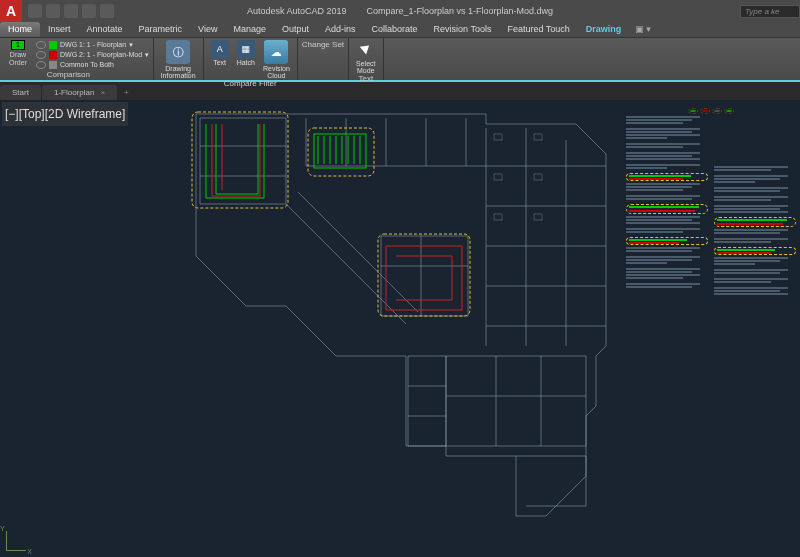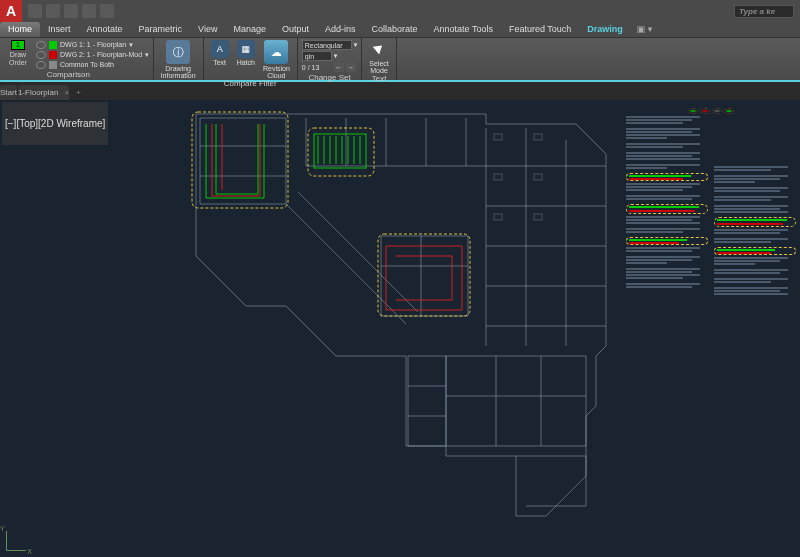--- a/index.html
+++ b/index.html
@@ -4,21 +4,21 @@
 <style>
   * { box-sizing: border-box; margin: 0; padding: 0; font-family: "Segoe UI", Arial, sans-serif; }
   body { width: 800px; height: 557px; background: #1a2330; overflow: hidden; position: relative; }
   
   
   .titlebar { height: 22px; background: #4a4a4a; display: flex; align-items: center; font-size: 9px; color: #ccc; position: relative; }
   .app-logo { width: 22px; height: 22px; background: #c02828; color: #fff; font-weight: bold; font-size: 14px; display: flex; align-items: center; justify-content: center; }
   .qat { display: flex; gap: 4px; padding: 0 6px; }
   .qat-btn { width: 14px; height: 14px; background: #5a5a5a; border-radius: 2px; }
   .title-center { position: absolute; left: 50%; transform: translateX(-50%); display: flex; gap: 20px; }
-  .title-right { position: absolute; right: 6px; display: flex; gap: 4px; align-items: flex-end; font-weight: bold; }
+  .title-right { position: absolute; right: 0; display: flex; gap: 4px; align-items: flex-end; }
   .search-box { background: #2a2a2a; border: 1px solid #555; padding: 1px 4px; font-size: 8px; color: #888; font-style: italic; width: 60px; }
   
   
   .menubar { height: 16px; background: #4a4a4a; display: flex; font-size: 9px; color: #ddd; border-bottom: 1px solid #333; }
   .menu-tab { padding: 2px 8px; cursor: pointer; }
   .menu-tab.active { background: linear-gradient(#7a7a7a,#5a5a5a); color: #fff; border-radius: 3px 3px 0 0; }
   .menu-tab.compare { color: #5ad0e0; font-weight: bold; }
   .menu-extra { padding: 2px 6px; color: #aaa; }
   
   
@@ -48,28 +48,28 @@
   .changeset-ctrl { font-size: 7px; color: #ddd; }
   .cs-row { display: flex; align-items: center; gap: 2px; margin-bottom: 1px; }
   .cs-input { background: #333; border: 1px solid #666; color: #ddd; font-size: 7px; width: 50px; height: 10px; padding: 0 2px; }
   .cs-nav { width: 10px; height: 10px; background: #555; border-radius: 2px; font-size: 7px; text-align: center; line-height: 10px; cursor: pointer; }
   
   .cursor-ic { width: 16px; height: 20px; position: relative; }
   .cursor-ic::before { content: ""; position: absolute; border-left: 8px solid #fff; border-top: 5px solid transparent; border-bottom: 5px solid transparent; transform: rotate(-40deg); top: 3px; left: 4px; }
   
   
   .doctabs { height: 18px; background: #2a2a2a; display: flex; align-items: flex-end; font-size: 8px; }
-  .doctab { padding: 3px 0; background: #3a3a3a; color: #bbb; margin-right: 1px; border-radius: 3px 3px 0 0; cursor: pointer; position: relative; }
+  .doctab { padding: 3px 12px; background: #3a3a3a; color: #bbb; margin-right: 1px; border-radius: 3px 3px 0 0; cursor: pointer; position: relative; }
   .doctab.active { background: #1a2330; color: #fff; }
   .doctab .close { margin-left: 6px; color: #888; }
   .newtab { padding: 3px 6px; color: #888; cursor: pointer; }
   
   
   .viewport { position: relative; height: 457px; background: #1a2330; overflow: hidden; }
-  .vp-label { position: absolute; top: 2px; left: 2px; font-size: 10px; color: #ddd; background: rgba(60,60,60,.6); padding: 16px 3px; }
+  .vp-label { position: absolute; top: 2px; left: 2px; font-size: 12px; color: #ddd; background: rgba(60,60,60,.6); padding: 5px 3px; }
   
   .drawing { position: absolute; top: 6px; left: 186px; width: 440px; height: 430px; }
   .drawing svg { width: 100%; height: 100%; }
   
   .notes { position: absolute; top: 8px; right: 4px; width: 170px; height: 440px; font-size: 3px; color: #7a8a9a; line-height: 4px; }
   .note-blk { margin-bottom: 4px; }
   .note-line { height: 2px; background: #4a5a6a; margin-bottom: 1px; }
   .note-line.w90 { width: 90%; } .note-line.w70 { width: 70%; } .note-line.w50 { width: 50%; } .note-line.w80 { width: 80%; }
   
   .cloud { position: absolute; border: 1px dashed #e0c040; border-radius: 8px; }
@@ -93,37 +93,41 @@
 <body>
 
 <div class="titlebar">
   <div class="app-logo">A</div>
   <div class="qat">
     <div class="qat-btn"></div>
     <div class="qat-btn"></div>
     <div class="qat-btn"></div>
     <div class="qat-btn"></div>
     <div class="qat-btn"></div>
+  </div>
+  <div class="title-center">
+    <span>Autodesk AutoCAD 2019</span>
+    <span>Compare_1-Floorplan vs 1-Floorplan-Mod.dwg</span>
   </div>
   <div class="title-right">
     <div class="search-box">Type a ke</div>
   </div>
 </div>
 
 <div class="menubar">
   <div class="menu-tab active">Home</div>
   <div class="menu-tab">Insert</div>
   <div class="menu-tab">Annotate</div>
   <div class="menu-tab">Parametric</div>
   <div class="menu-tab">View</div>
   <div class="menu-tab">Manage</div>
   <div class="menu-tab">Output</div>
   <div class="menu-tab">Add-ins</div>
   <div class="menu-tab">Collaborate</div>
-  <div class="menu-tab">Annotate Tools</div>
+  <div class="menu-tab">Revision Tools</div>
   <div class="menu-tab">Featured Touch</div>
   <div class="menu-tab compare">Drawing</div>
   <div class="menu-extra">▣ ▾</div>
 </div>
 
 <div class="ribbon">
   <div class="ribbon-panel" style="flex-direction:row;">
     <div class="draw-order">
       <div class="do-swatch">1</div>
       <div class="do-label" style="white-space:pre">Draw
@@ -172,35 +176,20 @@
       <div class="rib-btn">
         <div class="rib-icon revcloud">☁</div>
         <div class="rib-lbl" style="white-space:pre">Revision
 Cloud</div>
       </div>
     </div>
     <div class="panel-label">Compare Filter</div>
   </div>
 
   <div class="ribbon-panel">
-    <div class="changeset-ctrl">
-      <div class="cs-row">
-        <input class="cs-input" value="Rectangular" style="">
-        <span>▾</span>
-      </div>
-      <div class="cs-row">
-        <input class="cs-input" style="width: 30px;" value="gin">
-        <span>▾</span>
-      </div>
-      <div class="cs-row">
-        <span style="width:30px">0  /  13</span>
-        <span class="cs-nav">←</span>
-        <span class="cs-nav">→</span>
-      </div>
-    </div>
     <div class="panel-label">Change Set</div>
   </div>
 
   <div class="ribbon-panel">
     <div class="rib-btn">
       <div class="cursor-ic"></div>
       <div class="rib-lbl" style="white-space:pre">Select
 Mode</div>
     </div>
     <div class="panel-label">Text</div>

